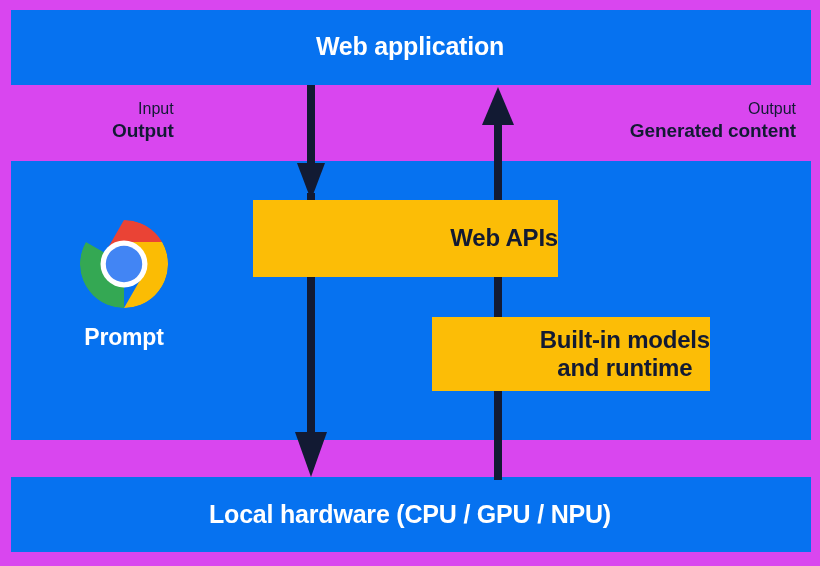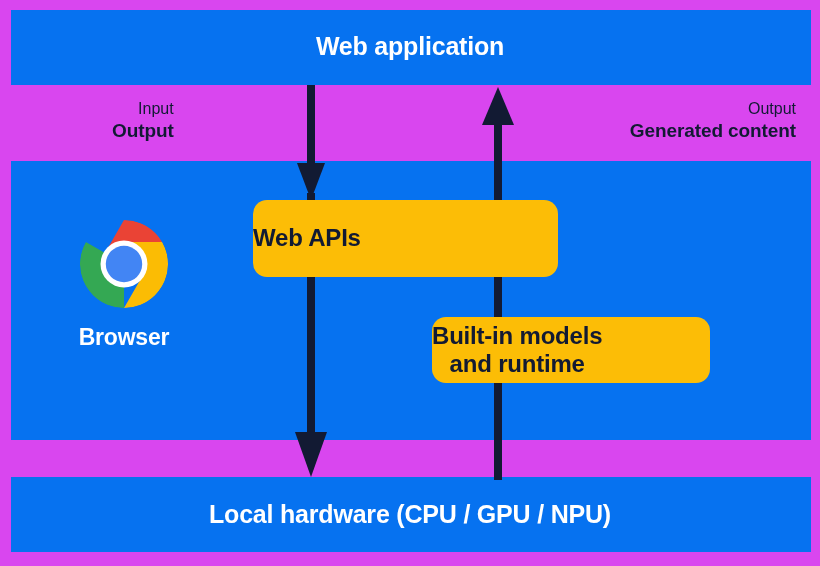--- a/index.html
+++ b/index.html
@@ -77,40 +77,39 @@
   #arrow-down-svg { left: 285px; top: 85px;  width: 52px; height: 395px; }
   #arrow-up-svg   { left: 472px; top: 85px;  width: 52px; height: 395px; }
 
   
   .block {
     position: absolute;
     background: #FCBD06;
     color: #121A33;
     display: flex;
     align-items: center;
-    justify-content: flex-start;
+    justify-content: flex-end;
     text-align: center;
     font-weight: 700;
     line-height: 1.18;
     letter-spacing: -0.2px;
-    border-radius: 14px;
   }
   #block-web-apis {
     left: 253px;
     top: 200px;
     width: 305px;
     height: 77px;
     font-size: 24px;
     z-index: 4;
   }
   #block-builtin {
     left: 432px;
     top: 317px;
     width: 278px;
-    height: 66px;
+    height: 74px;
     font-size: 24px;
     z-index: 4;
   }
   #block-builtin .block-text { white-space: pre-line; }
 
   
   #browser-group {
     position: absolute;
     left: 53px;
     top: 218px;
@@ -189,16 +188,16 @@
 
         <path d="M87.8 25 A46 46 0 0 1 48 94 L67.8 59.5 A23 23 0 0 0 48 25 Z" fill="#FBBC04"></path>
 
         <path d="M48 94 A46 46 0 0 1 8.2 25 L28.2 36.5 A23 23 0 0 0 48 71 Z" fill="#34A853"></path>
 
         <circle cx="48" cy="48" r="24.5" fill="#FFFFFF"></circle>
 
         <circle cx="48" cy="48" r="19" fill="#4285F4"></circle>
       </g>
     </svg>
-    <div id="browser-caption">Browser</div>
+    <div id="browser-caption">Prompt</div>
   </div>
 
 </div>
 
 </body></html>

